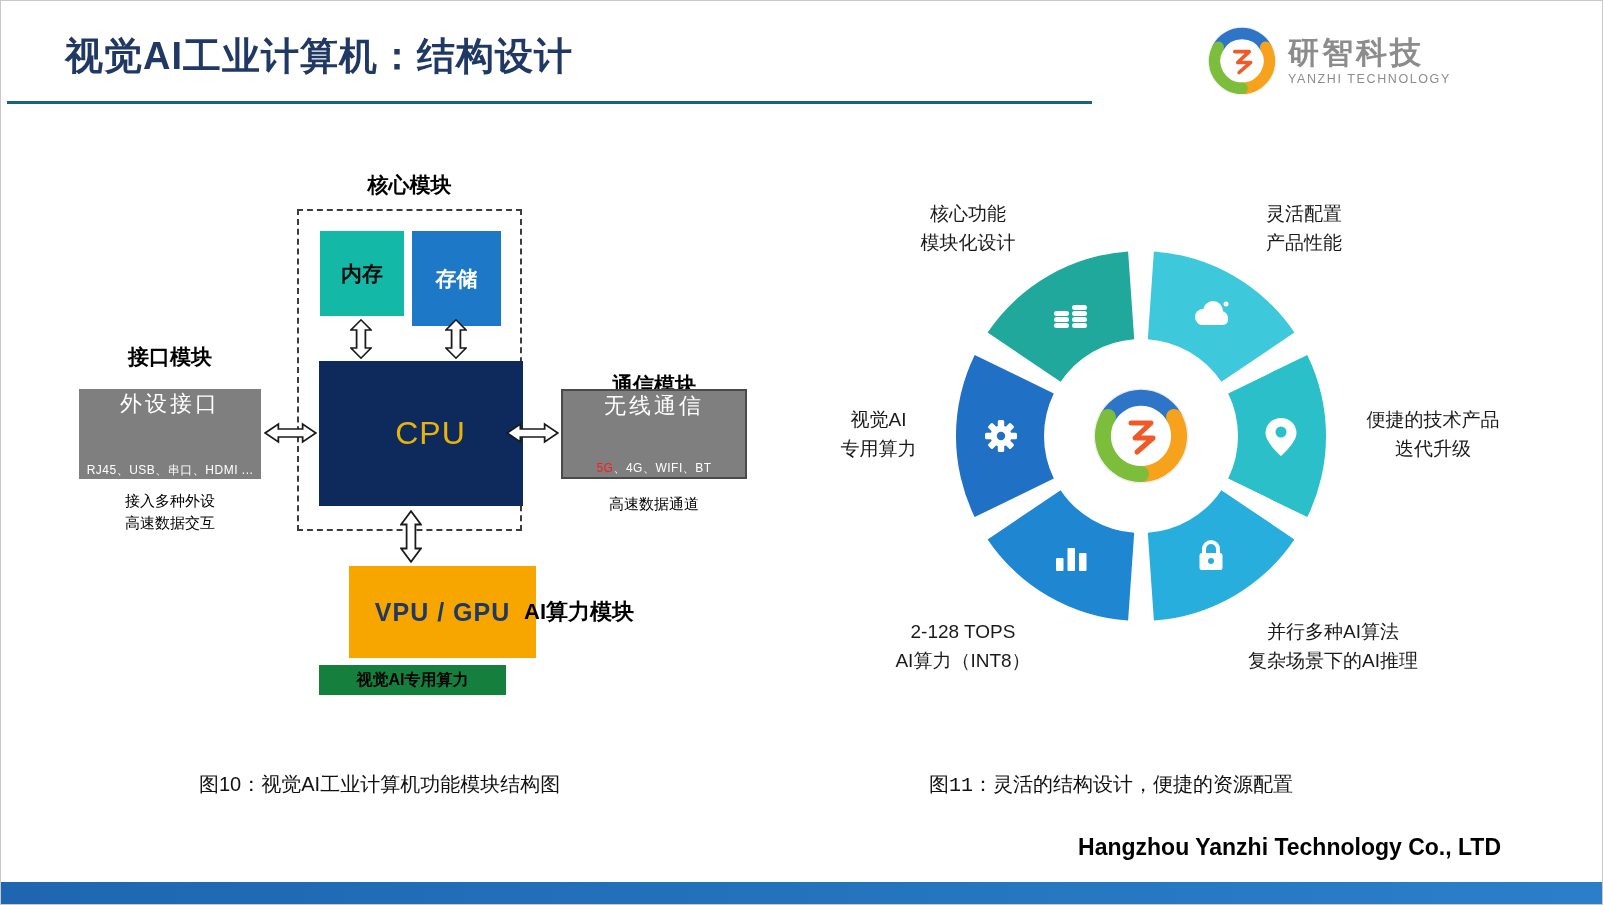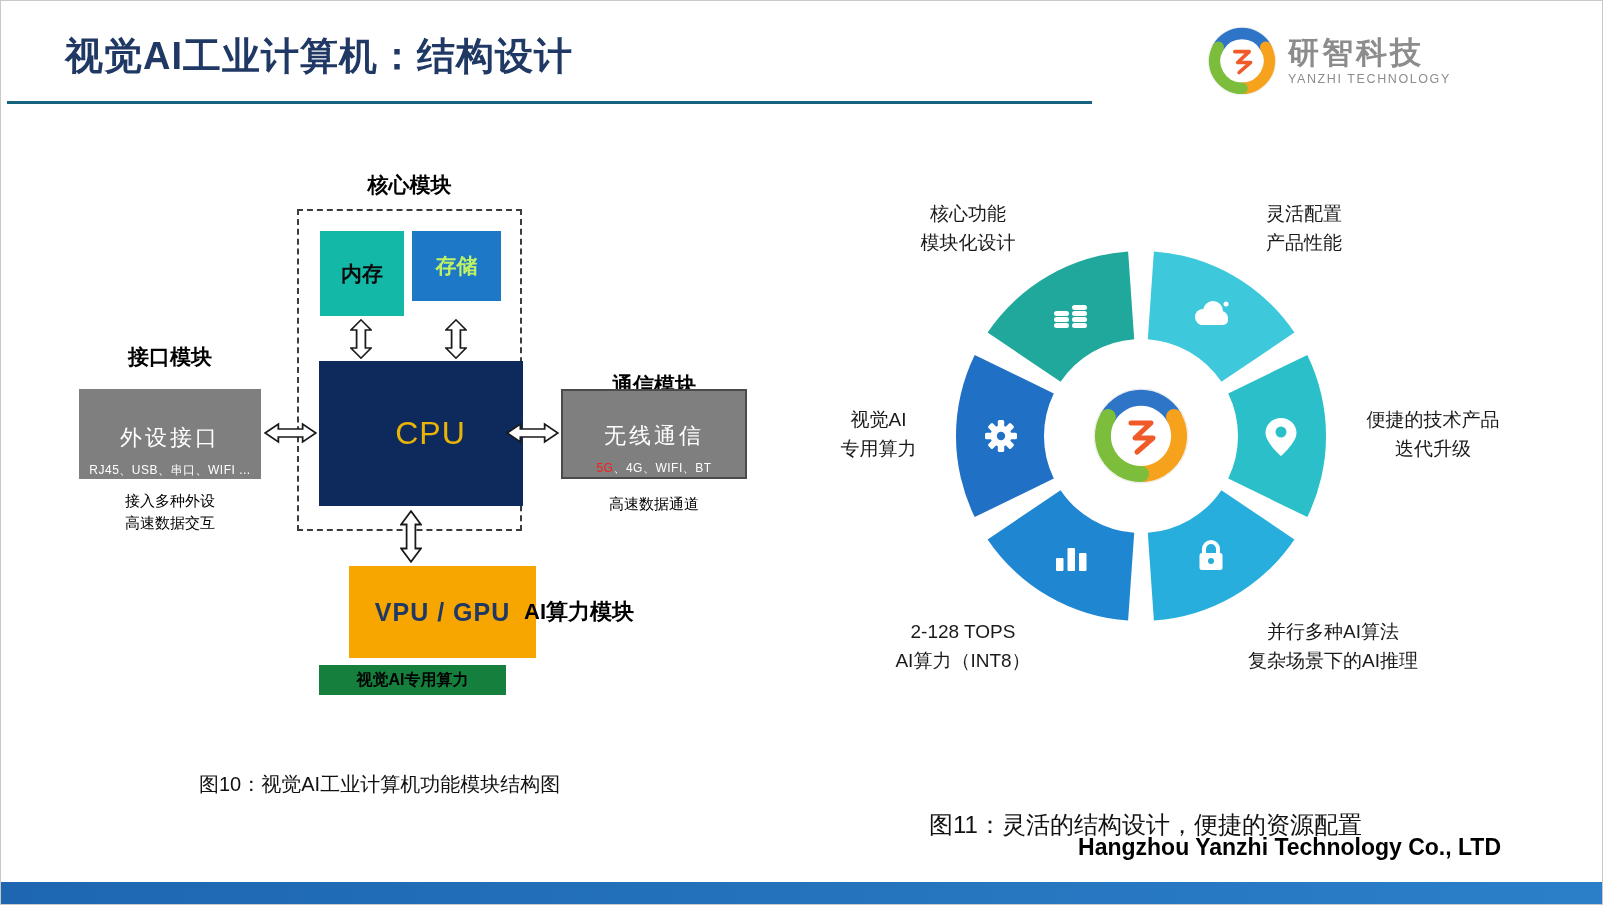--- a/index.html
+++ b/index.html
@@ -1,48 +1,48 @@
 <!DOCTYPE html>
 <html><head>
 <meta charset="utf-8">
 <style>
   html,body{margin:0;padding:0;background:#fff;}
   .slide{position:relative;width:1603px;height:905px;background:#fff;overflow:hidden;
          font-family:"Liberation Sans",sans-serif;border:1px solid #c9c9c9;box-sizing:border-box;color:#111;}
   .center{display:flex;align-items:center;justify-content:center;}
-  .col{display:flex;flex-direction:column;align-items:center;justify-content:flex-end;}
+  .col{display:flex;flex-direction:column;align-items:center;justify-content:space-between;}
 
   
   .title{position:absolute;left:64px;top:30px;font-size:38px;font-weight:bold;color:#1F3864;letter-spacing:1px;}
   .title-rule{position:absolute;left:6px;top:100px;width:1085px;height:3px;background:#17647E;}
   .brand{position:absolute;left:1205px;top:24px;display:flex;align-items:center;gap:10px;}
   .brand-cn{font-size:31px;font-weight:bold;color:#8C8C8C;letter-spacing:3px;line-height:1.1;}
   .brand-en{font-size:12.5px;color:#8C8C8C;letter-spacing:1.6px;margin-top:2px;}
 
   
   .core-label{position:absolute;left:296px;top:170px;width:225px;text-align:center;font-size:21px;font-weight:bold;color:#000;}
   .core-box{position:absolute;left:296px;top:208px;width:225px;height:322px;border:2px dashed #3c3c3c;box-sizing:border-box;}
   .mem{position:absolute;left:319px;top:230px;width:84px;height:85px;background:#14b8a6;font-size:21px;font-weight:bold;color:#0b0b0b;}
-  .sto{position:absolute;left:411px;top:230px;width:89px;height:70px;background:#1E78C8;font-size:21px;font-weight:bold;color:#bef264;text-align:center;}
+  .sto{position:absolute;left:411px;top:230px;width:89px;height:95px;background:#1E78C8;font-size:21px;font-weight:bold;color:#ffffff;text-align:center;}
   .cpu{position:absolute;left:318px;top:360px;width:185px;height:145px;background:#0E2A5C;color:#eab308;font-size:32px;letter-spacing:1px;padding-left:19px;}
   .if-label{position:absolute;left:94px;top:342px;width:150px;text-align:center;font-size:21px;font-weight:bold;color:#000;}
   .peri{position:absolute;left:78px;top:388px;width:182px;height:90px;background:#7F7F7F;color:#fff;}
   .gbox-title{font-size:22px;letter-spacing:3px;}
   .gbox-sub{font-size:12px;margin-top:9px;letter-spacing:0.5px;}
   .peri-note{position:absolute;left:78px;top:489px;width:182px;text-align:center;font-size:15px;color:#000;line-height:1.45;}
   .peri-note span{display:block;}
   .comm-label{position:absolute;left:578px;top:342px;width:150px;text-align:center;font-size:21px;font-weight:bold;color:#000;margin-top:28px;}
   .wifi{position:absolute;left:560px;top:388px;width:186px;height:90px;background:#7F7F7F;border:2px solid #4a4a4a;box-sizing:border-box;color:#fff;}
   .red5g{color:#FF1a1a;}
   .comm-note{position:absolute;left:560px;top:494px;width:186px;text-align:center;font-size:15px;color:#000;}
   .vpu{position:absolute;left:318px;top:565px;width:187px;height:92px;background:#F7A600;color:#1F3864;font-size:25px;font-weight:bold;letter-spacing:1px;margin-left:30px;}
   .ai-label{position:absolute;left:523px;top:596px;font-size:22px;font-weight:bold;color:#000;}
   .hl{position:absolute;left:318px;top:664px;width:187px;height:30px;background:#15803d;color:#000;font-size:16px;font-weight:bold;}
   .cap10{position:absolute;left:198px;top:770px;font-size:20px;color:#111;}
-  .cap11{position:absolute;left:928px;top:808px;font-size:24px;color:#111;}
+  .cap11{position:absolute;left:928px;top:770px;font-size:20px;color:#111;font-family:Liberation Mono, monospace;}
 
   .arrow{position:absolute;}
   .ar-v1{left:349px;top:318px;width:22px;height:40px;}
   .ar-v2{left:444px;top:318px;width:22px;height:40px;}
   .ar-v3{left:399px;top:509px;width:22px;height:53px;}
   .ar-h1{left:263px;top:421px;width:53px;height:22px;}
   .ar-h2{left:505px;top:421px;width:53px;height:22px;}
 
   
   .donut{position:absolute;left:947px;top:242px;width:386px;height:386px;}
@@ -108,21 +108,21 @@
   <svg class="arrow ar-h2" viewBox="0 0 48 22" preserveAspectRatio="none">
       <use href="#dbl-h"></use>
     </svg>
   <svg class="arrow ar-v3" viewBox="0 0 20 44" preserveAspectRatio="none">
       <use href="#dbl-v"></use>
     </svg>
 
   <div class="if-label">接口模块</div>
   <div class="peri col">
     <div class="gbox-title">外设接口</div>
-    <div class="gbox-sub">RJ45、USB、串口、WIFI ...</div>
+    <div class="gbox-sub">RJ45、USB、串口、HDMI ...</div>
   </div>
   <div class="peri-note">
     <span>接入多种外设</span>
     <span>高速数据交互</span>
   </div>
 
   <div class="comm-label">通信模块</div>
   <div class="wifi col">
     <div class="gbox-title">无线通信</div>
     <div class="gbox-sub">

